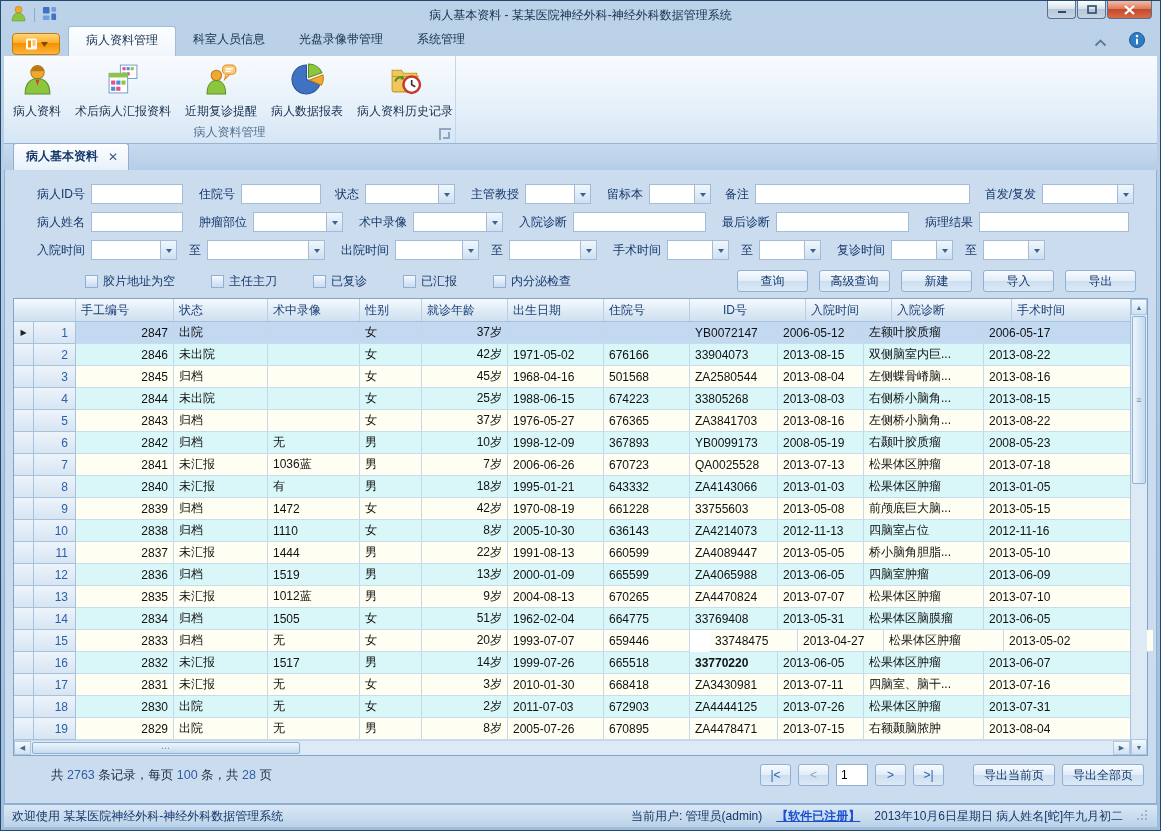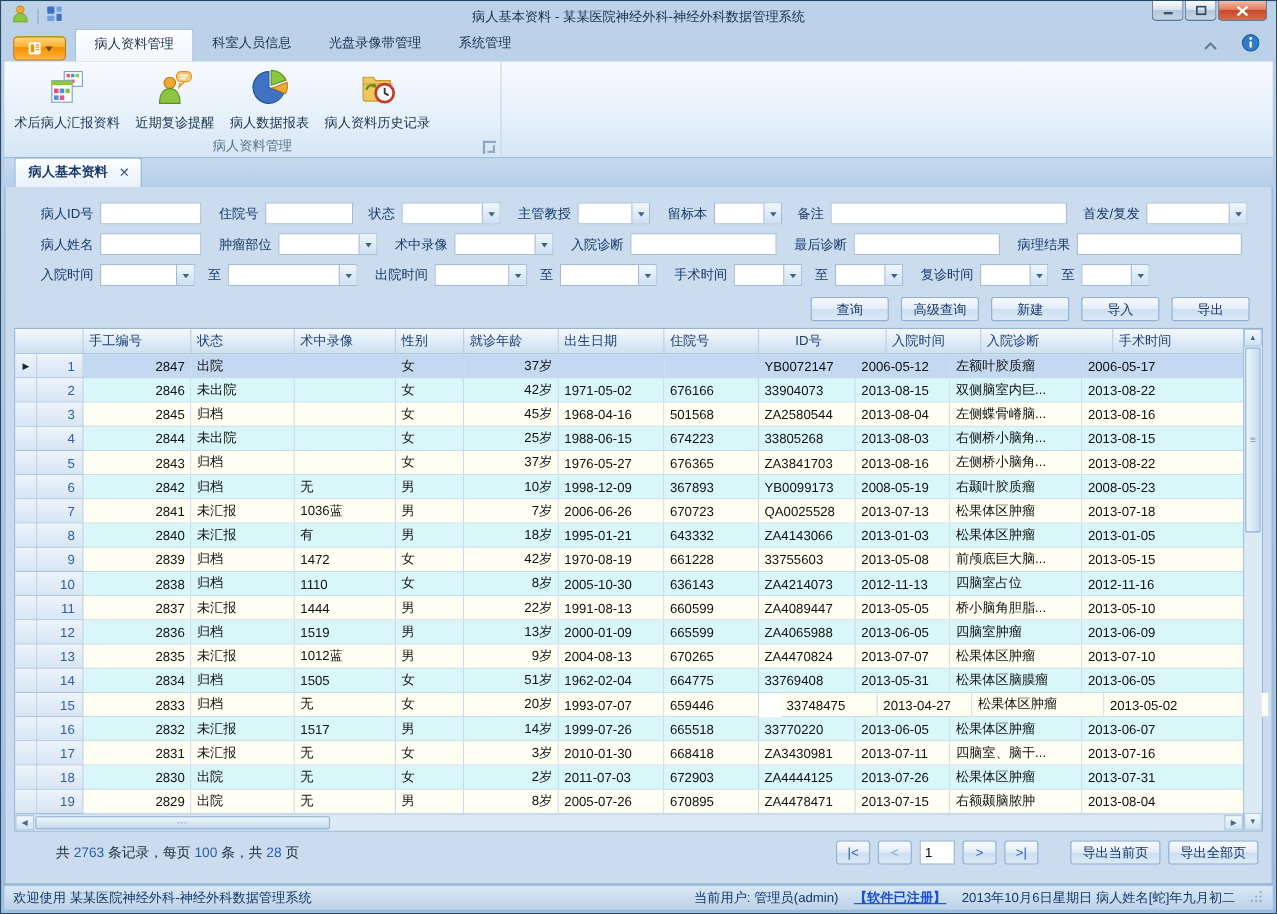--- a/index.html
+++ b/index.html
@@ -176,20 +176,29 @@
             <circle cx="8" cy="4" r="1.3" fill="#fff"></circle>
           </svg></span>
     </div>
   </div>
 
   <div class="ribbon">
     <div class="rib-group">
       <div class="rib-buttons" id="ribbon-buttons">
           <div class="rib-btn">
             <span><svg viewBox="0 0 32 32" width="33">
+                <circle cx="16" cy="9" r="6.5" fill="#F0A830" stroke="#B97818"></circle>
+                <path d="M16 3 C12 3 10 6 10 8 L22 8 C22 6 20 3 16 3Z" fill="#B97818"></path>
+                <path d="M4 30 C4 19 10 15 16 15 C22 15 28 19 28 30 Z" fill="#8CC63F" stroke="#5A8F1F"></path>
+                <path d="M14 16 L16 22 L18 16 Z" fill="#D8412F"></path>
+              </svg></span>
+            <span>病人资料</span>
+          </div>
+          <div class="rib-btn">
+            <span><svg viewBox="0 0 32 32" width="33">
                 <rect x="13" y="2" width="16" height="13" fill="#fff" stroke="#7AA0C4"></rect>
                 <rect x="15" y="4" width="3" height="3" fill="#E84C8B"></rect>
                 <rect x="19" y="4" width="3" height="3" fill="#4D8FD6"></rect>
                 <rect x="23" y="4" width="3" height="3" fill="#8CC63F"></rect>
                 <rect x="15" y="9" width="3" height="3" fill="#8CC63F"></rect>
                 <rect x="19" y="9" width="3" height="3" fill="#E84C8B"></rect>
                 <rect x="2" y="10" width="18" height="19" fill="#fff" stroke="#7AA0C4"></rect>
                 <rect x="2" y="10" width="18" height="4" fill="#8CC63F"></rect>
                 <rect x="4" y="17" width="4" height="4" fill="#E84C8B"></rect>
                 <rect x="9" y="17" width="4" height="4" fill="#4D8FD6"></rect>
@@ -385,20 +394,42 @@
             <span class="combo" style="display: inline-block; width: 62px;">
               <span class="cbtn">
                 <span class="arr"></span>
               </span>
             </span>
           </span>
         </div>
       </div>
 
     <div class="check-row">
+      <span id="checkboxes" style="display:flex;">
+          <span class="chk">
+            <span class="box"></span>
+            <span>胶片地址为空</span>
+          </span>
+          <span class="chk">
+            <span class="box"></span>
+            <span>主任主刀</span>
+          </span>
+          <span class="chk">
+            <span class="box"></span>
+            <span>已复诊</span>
+          </span>
+          <span class="chk">
+            <span class="box"></span>
+            <span>已汇报</span>
+          </span>
+          <span class="chk">
+            <span class="box"></span>
+            <span>内分泌检查</span>
+          </span>
+        </span>
       <span class="actions" id="action-buttons">
           <div class="abtn">查询</div>
           <div class="abtn">高级查询</div>
           <div class="abtn">新建</div>
           <div class="abtn">导入</div>
           <div class="abtn">导出</div>
         </span>
     </div>
 
     <div class="grid">
@@ -646,21 +677,21 @@
             <div class="gr row-cyan">
               <div class="gc rowhead marker" style="width: 20px;"></div>
               <div class="gc rowhead idx" style="width: 42px;">16</div>
               <div class="gc num" style="width: 98px;">2832</div>
               <div class="gc" style="width: 94px;">未汇报</div>
               <div class="gc" style="width: 92px;">1517</div>
               <div class="gc" style="width: 62px;">男</div>
               <div class="gc num" style="width: 86px;">14岁</div>
               <div class="gc" style="width: 96px;">1999-07-26</div>
               <div class="gc" style="width: 86px;">665518</div>
-              <div class="gc" style="width: 88px;">33770220</div>
+              <div class="gc" style="width: 88px; font-weight: bold;">33770220</div>
               <div class="gc" style="width: 86px;">2013-06-05</div>
               <div class="gc" style="width: 120px;">松果体区肿瘤</div>
               <div class="gc" style="width: 150px;">2013-06-07</div>
             </div>
             <div class="gr row-ivory">
               <div class="gc rowhead marker" style="width: 20px;"></div>
               <div class="gc rowhead idx" style="width: 42px;">17</div>
               <div class="gc num" style="width: 98px;">2831</div>
               <div class="gc" style="width: 94px;">未汇报</div>
               <div class="gc" style="width: 92px;">无</div>

